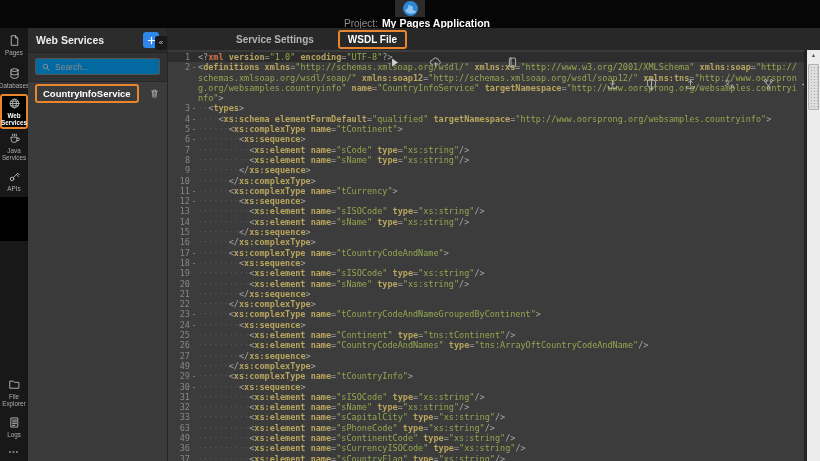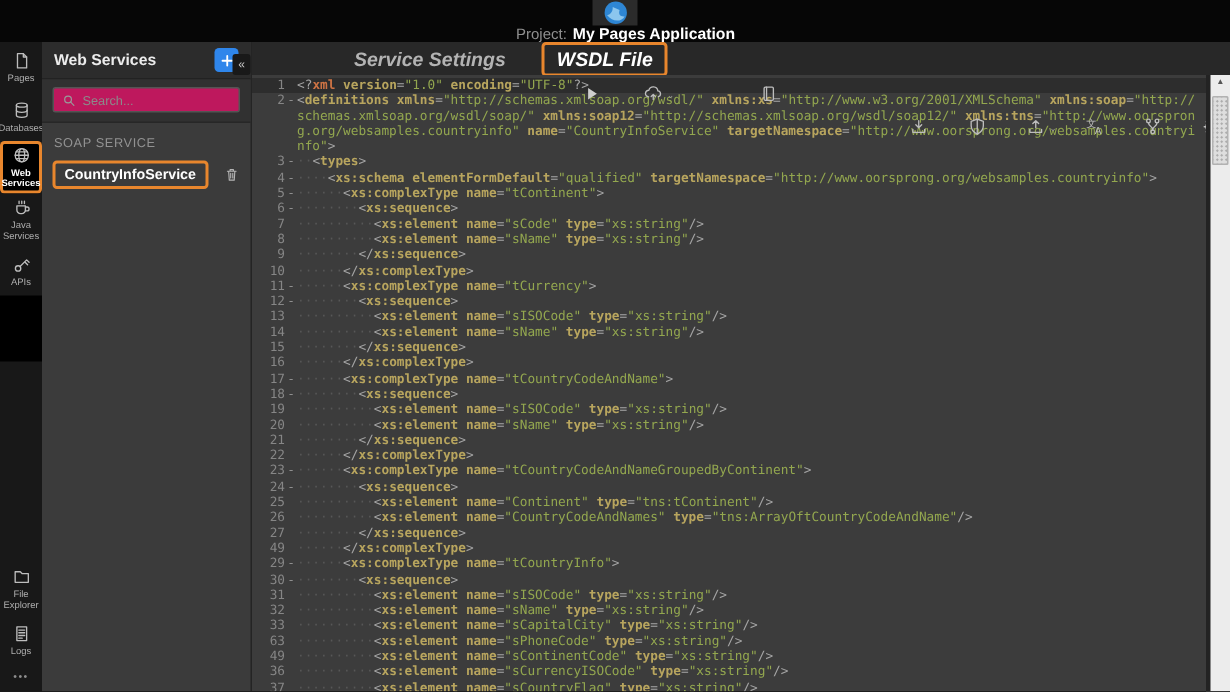--- a/index.html
+++ b/index.html
@@ -47,38 +47,38 @@
   .side-more{ padding:5px 0 6px; text-align:center; color:#8d8d8d; font-size:7px; letter-spacing:1px; cursor:pointer; }
 
   
   .panel{ width:140px; background:#3b3b3b; flex:none; display:flex; flex-direction:column; border-right:1px solid #242424; }
   .panel-head{ height:25px; background:#2c2c2c; border-bottom:1px solid #222;
      display:flex; align-items:center; justify-content:space-between; padding:0 8px; }
   .panel-title{ color:#ececec; font-size:10.5px; font-weight:bold; }
   .add-btn{ width:16px; height:16px; border:none; border-radius:3px; background:var(--blue);
      display:flex; align-items:center; justify-content:center; cursor:pointer; }
   .search-row{ padding:5px 7px 6px; background:#313131; border-bottom:1px solid #272727; }
-  .search-box{ height:17px; background:#be185d; border:1px solid #545454; border-radius:2px;
+  .search-box{ height:17px; background:#0369a1; border:1px solid #545454; border-radius:2px;
      display:flex; align-items:center; padding:0 5px; gap:4px;justify-content:space-between; }
   .search-box input{ background:transparent; border:none; outline:none; width:100%;
      font-size:8.5px; color:#ccc; font-family:"Liberation Sans",sans-serif; }
   .search-box input::placeholder{ color:#8b8b8b; }
   .section-label{ padding:8px 8px 5px; color:#929292; font-size:8.5px; letter-spacing:.4px; }
   .panel-item{ display:flex; align-items:center; justify-content:space-between; padding:2px 7px; cursor:pointer; }
   .panel-item .pi-label{ color:#fff; font-size:9.5px; font-weight:600; padding:2px 6px; }
   .panel-item .pi-label.ann{ border:2px solid var(--ann); border-radius:3px; }
 
   .collapse-btn{ position:absolute; left:155px; top:36px; width:12px; height:14px; z-index:6;
      background:#191919; color:#c9c9c9; border:none; border-radius:2px; font-size:8px;
      line-height:12px; text-align:center; cursor:pointer; padding:0; }
 
   
   .main{ flex:1; display:flex; flex-direction:column; min-width:0; }
   .tabsbar{ height:22px; background:#282828; display:flex; align-items:center; flex:none; }
-  .tab{ font-size:13px; cursor:pointer; padding:2px 8px; border-radius:3px; white-space:nowrap;font-style:italic; }
+  .tab{ font-size:10px; cursor:pointer; padding:2px 8px; border-radius:3px; white-space:nowrap; }
   .tab.t0{ margin-left:60px; color:#b3b3b3; font-weight:600; }
   .tab.t1{ margin-left:16px; }
   .tab.active{ color:#fff; font-weight:bold; }
   .tab.ann{ border:2px solid var(--ann); }
 
   .editor{ flex:1; display:flex; min-height:0; background:#3c3c3c; }
   .code{ flex:1; overflow:hidden; padding-top:2px; cursor:text;
      font-family:"DejaVu Sans Mono", monospace; font-size:8.5px; line-height:10.3px; }
   .cl{ display:flex; align-items:flex-start; }
   .cl.active{ background:#2d2d2d; }
@@ -333,21 +333,20 @@
         <div class="search-box">
           <span id="search-ic">
               <svg viewBox="0 0 16 16" width="10" height="10" fill="none" stroke="#9a9a9a" stroke-width="1.3" stroke-linecap="round" stroke-linejoin="round">
                 <circle cx="7" cy="7" r="3.6"></circle>
                 <path d="M9.8 9.8 13.2 13.2"></path>
               </svg>
             </span>
           <input type="text" readonly="" placeholder="Search..." style="">
         </div>
       </div>
-      <div class="section-label">SOAP SERVICE</div>
       <div id="panel-items">
   <div class="panel-item">
     <span class="pi-label ann">CountryInfoService</span>
     <span>
               <svg viewBox="0 0 16 16" width="11" height="11" fill="none" stroke="#b5b5b5" stroke-width="1.1" stroke-linecap="round" stroke-linejoin="round">
                 <path d="M3.8 4.6h8.4M6.4 4.6V3h3.2v1.6M5 4.6l.6 8.6h4.8l.6-8.6M7 6.6v4.6M9 6.6v4.6"></path>
               </svg>
             </span>
   </div>
         </div>

